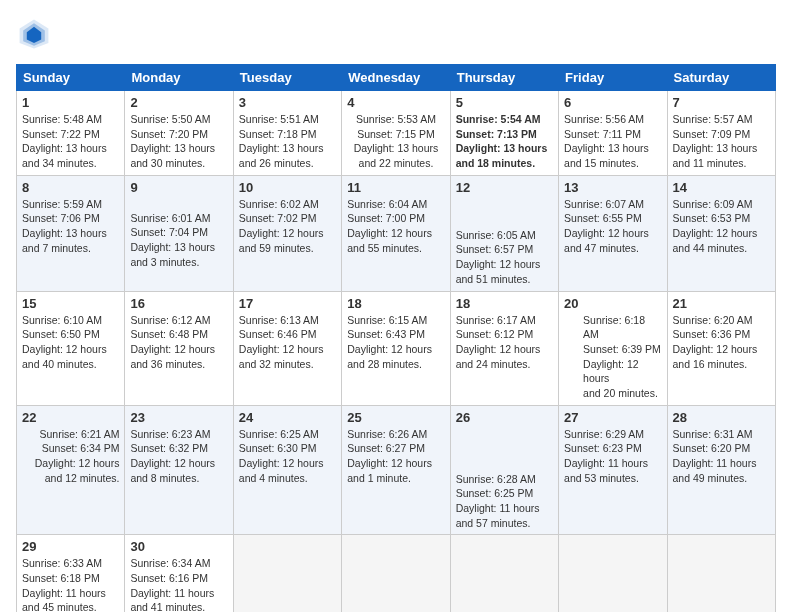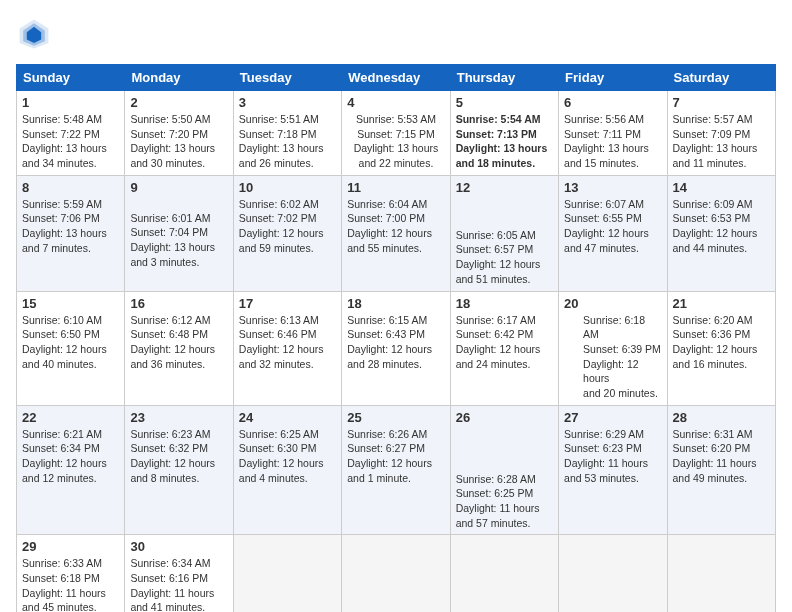--- a/index.html
+++ b/index.html
@@ -244,21 +244,21 @@
         <td>
           <span class="day-num">18</span>
           <div class="day-info" style="white-space: pre-line;">Sunrise: 6:15 AM
 Sunset: 6:43 PM
 Daylight: 12 hours
 and 28 minutes.</div>
         </td>
         <td>
           <span class="day-num">18</span>
           <div class="day-info" style="white-space: pre-line;">Sunrise: 6:17 AM
-Sunset: 6:42 PM
+Sunset: 6:12 PM
 Daylight: 12 hours
 and 24 minutes.</div>
         </td>
         <td>
           <span class="day-num">20</span>
           <div class="day-info" style="white-space: pre-line; margin-left: 19px;">Sunrise: 6:18 AM
 Sunset: 6:39 PM
 Daylight: 12 hours
 and 20 minutes.</div>
         </td>
@@ -266,21 +266,21 @@
           <span class="day-num">21</span>
           <div class="day-info" style="white-space: pre-line;">Sunrise: 6:20 AM
 Sunset: 6:36 PM
 Daylight: 12 hours
 and 16 minutes.</div>
         </td>
       </tr>
       <tr class="row-shade">
         <td>
           <span class="day-num">22</span>
-          <div class="day-info" style="white-space: pre-line;">Sunrise: 6:21 AM
+          <div class="day-info" style="white-space: pre-line; text-align: right;">Sunrise: 6:21 AM
 Sunset: 6:34 PM
 Daylight: 12 hours
 and 12 minutes.</div>
         </td>
         <td>
           <span class="day-num">23</span>
           <div class="day-info" style="white-space: pre-line;">Sunrise: 6:23 AM
 Sunset: 6:32 PM
 Daylight: 12 hours
 and 8 minutes.</div>

